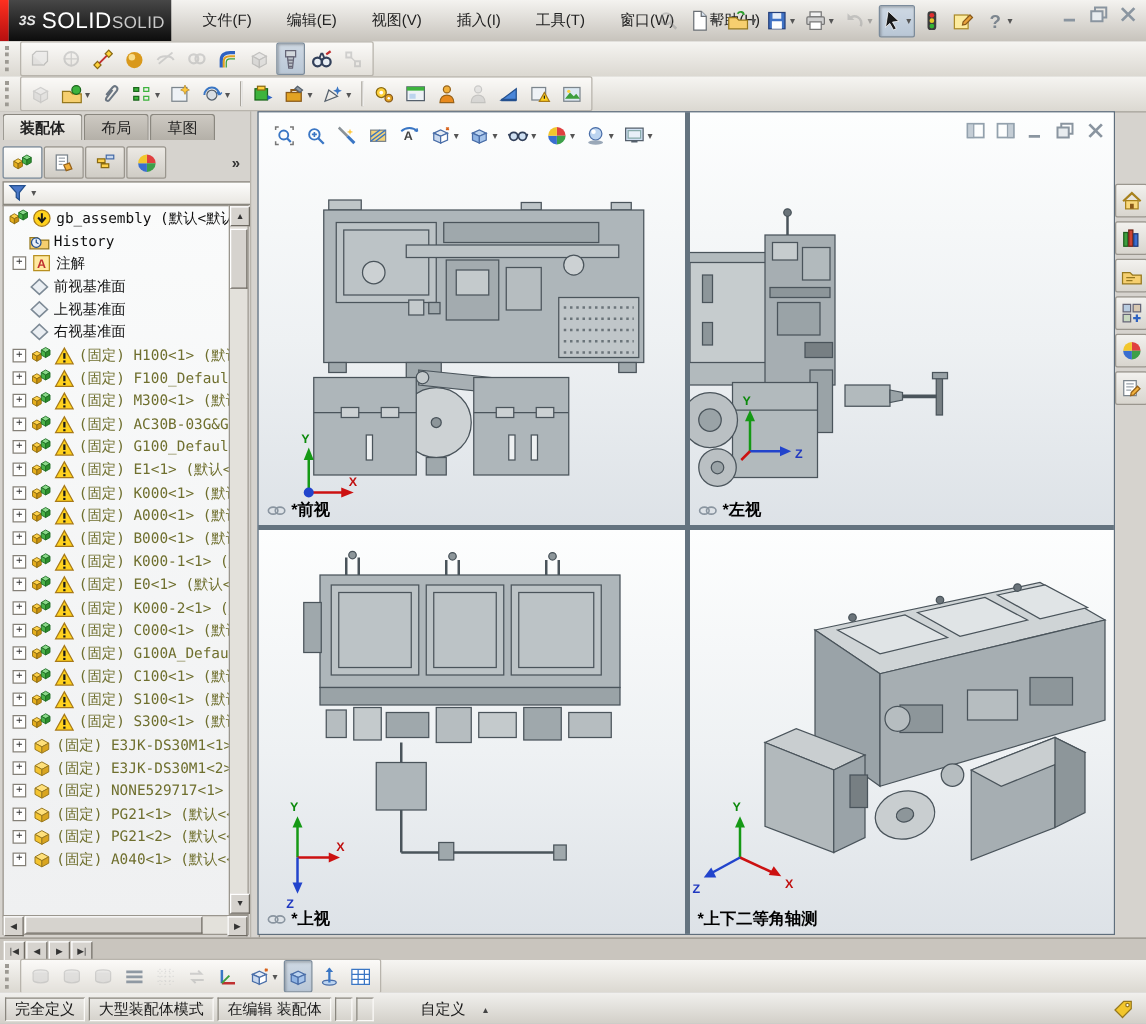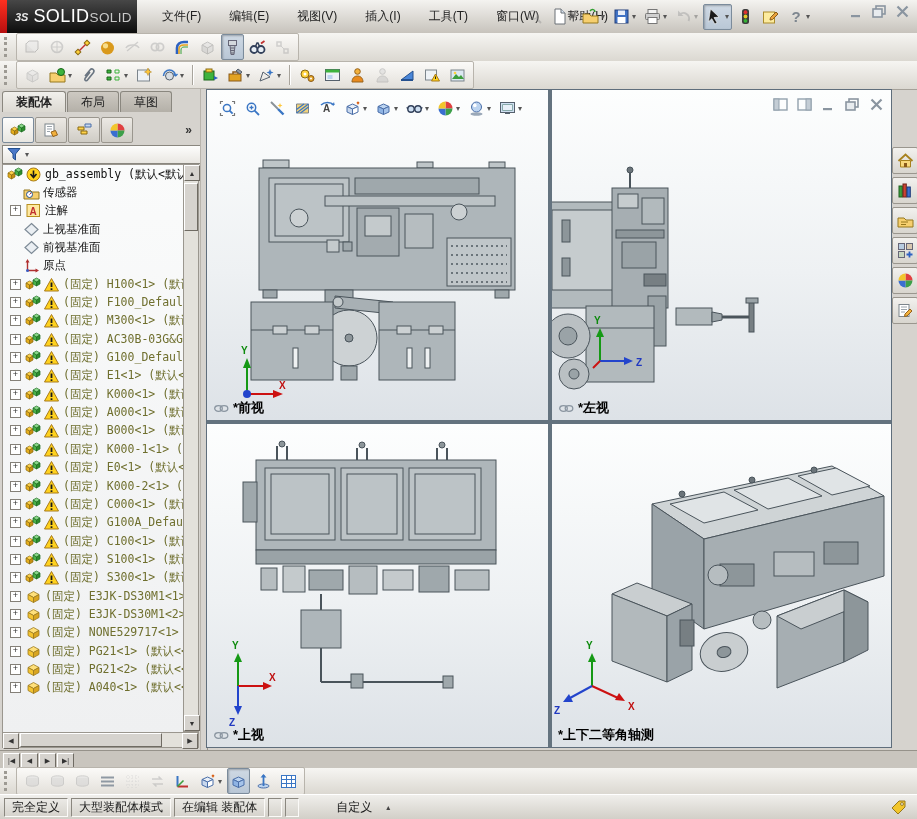--- a/index.html
+++ b/index.html
@@ -555,65 +555,63 @@
               <path d="M8.5 4.5V10M5.5 8l3 3.5 3-3.5" fill="none" stroke="#1a1a1a" stroke-width="1.6"></path>
             </svg>
           </span>
           <span class="tlabel">gb_assembly (默认&lt;默认_</span>
         </div>
         <div class="trow">
           <span style="width: 18px; flex: 0 0 auto;"></span>
           <span class="ticon t16">
             <svg width="17" height="17" viewBox="0 0 17 17">
               <path d="M1 6h6l2 2h7v7H1z" fill="#f6cf6f" stroke="#96781e"></path>
-              <circle cx="6.5" cy="10.5" r="3" fill="#fff" stroke="#24508e"></circle>
-              <path d="M6.5 10.5L8 9" stroke="#c03030"></path>
-            </svg>
-          </span>
-          <span class="tlabel">传感器</span>
+              <circle cx="6" cy="10" r="3.8" fill="#e8f0f8" stroke="#24508e"></circle>
+              <path d="M6 7.5V10l1.8 1" fill="none" stroke="#24508e"></path>
+            </svg>
+          </span>
+          <span class="tlabel">History</span>
         </div>
         <div class="trow">
           <span style="width: 3px; flex: 0 0 auto;"></span>
           <span class="plus">+</span>
           <span class="ticon t16">
             <svg width="17" height="17" viewBox="0 0 17 17">
               <rect x="2" y="2.5" width="12.5" height="12" fill="#ffe9a0" stroke="#b89020"></rect>
               <text x="4.5" y="12.5" font-size="10" font-weight="bold" fill="#c03030">A</text>
             </svg>
           </span>
           <span class="tlabel">注解</span>
         </div>
         <div class="trow">
           <span style="width: 18px; flex: 0 0 auto;"></span>
           <span class="ticon t16">
             <svg width="17" height="17" viewBox="0 0 17 17">
               <path d="M8.5 2.5L15 8.5 8.5 14.5 2 8.5z" fill="#dce4ec" fill-opacity=".5" stroke="#7d8a96" stroke-width="1.2"></path>
             </svg>
           </span>
+          <span class="tlabel">前视基准面</span>
+        </div>
+        <div class="trow">
+          <span style="width: 18px; flex: 0 0 auto;"></span>
+          <span class="ticon t16">
+            <svg width="17" height="17" viewBox="0 0 17 17">
+              <path d="M8.5 2.5L15 8.5 8.5 14.5 2 8.5z" fill="#dce4ec" fill-opacity=".5" stroke="#7d8a96" stroke-width="1.2"></path>
+            </svg>
+          </span>
           <span class="tlabel">上视基准面</span>
         </div>
         <div class="trow">
           <span style="width: 18px; flex: 0 0 auto;"></span>
           <span class="ticon t16">
             <svg width="17" height="17" viewBox="0 0 17 17">
               <path d="M8.5 2.5L15 8.5 8.5 14.5 2 8.5z" fill="#dce4ec" fill-opacity=".5" stroke="#7d8a96" stroke-width="1.2"></path>
             </svg>
           </span>
-          <span class="tlabel">前视基准面</span>
-        </div>
-        <div class="trow">
-          <span style="width: 18px; flex: 0 0 auto;"></span>
-          <span class="ticon t16">
-            <svg width="17" height="17" viewBox="0 0 17 17">
-              <path d="M4.5 13.5V4.5M4.5 13.5H14" fill="none" stroke="#b03030" stroke-width="1.4"></path>
-              <path d="M4.5 2l-2 3.5h4zM16 13.5l-3.5-2v4z" fill="#b03030"></path>
-              <circle cx="4.5" cy="13.5" r="1.5" fill="#3a5ac0"></circle>
-            </svg>
-          </span>
-          <span class="tlabel">原点</span>
+          <span class="tlabel">右视基准面</span>
         </div>
         <div class="trow">
           <span style="width: 3px; flex: 0 0 auto;"></span>
           <span class="plus">+</span>
           <span class="ticon t16">
             <svg width="17" height="17" viewBox="0 0 17 17">
               <path d="M1 7l3.5-2L8 7 4.5 9z" fill="#ffd24a" stroke="#8a6a10" stroke-width=".7"></path>
               <path d="M1 7l3.5 2v4L1 11z" fill="#e8b01e" stroke="#8a6a10" stroke-width=".7"></path>
               <path d="M4.5 9L8 7v4l-3.5 2z" fill="#c89010" stroke="#8a6a10" stroke-width=".7"></path>
               <path d="M8 4l3.5-2L15 4l-3.5 2z" fill="#8ad88a" stroke="#1d6b22" stroke-width=".7"></path>

